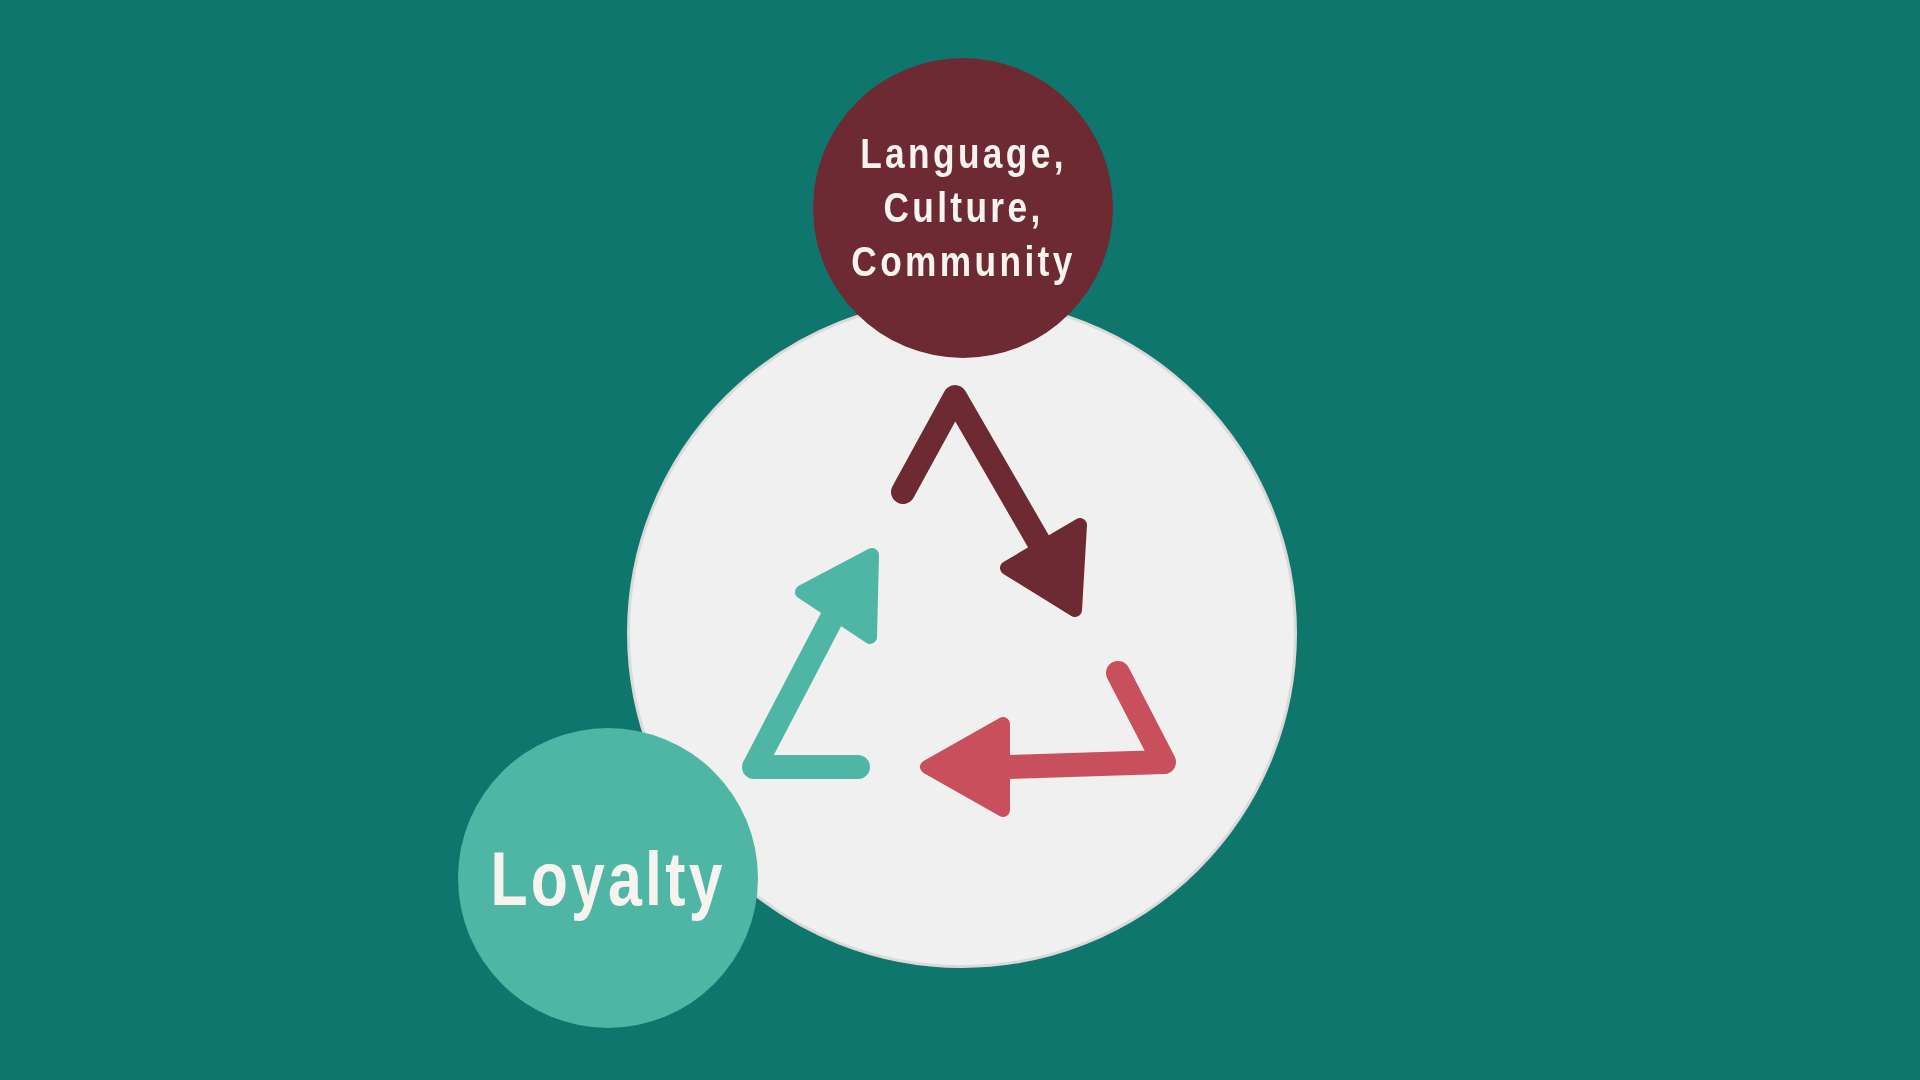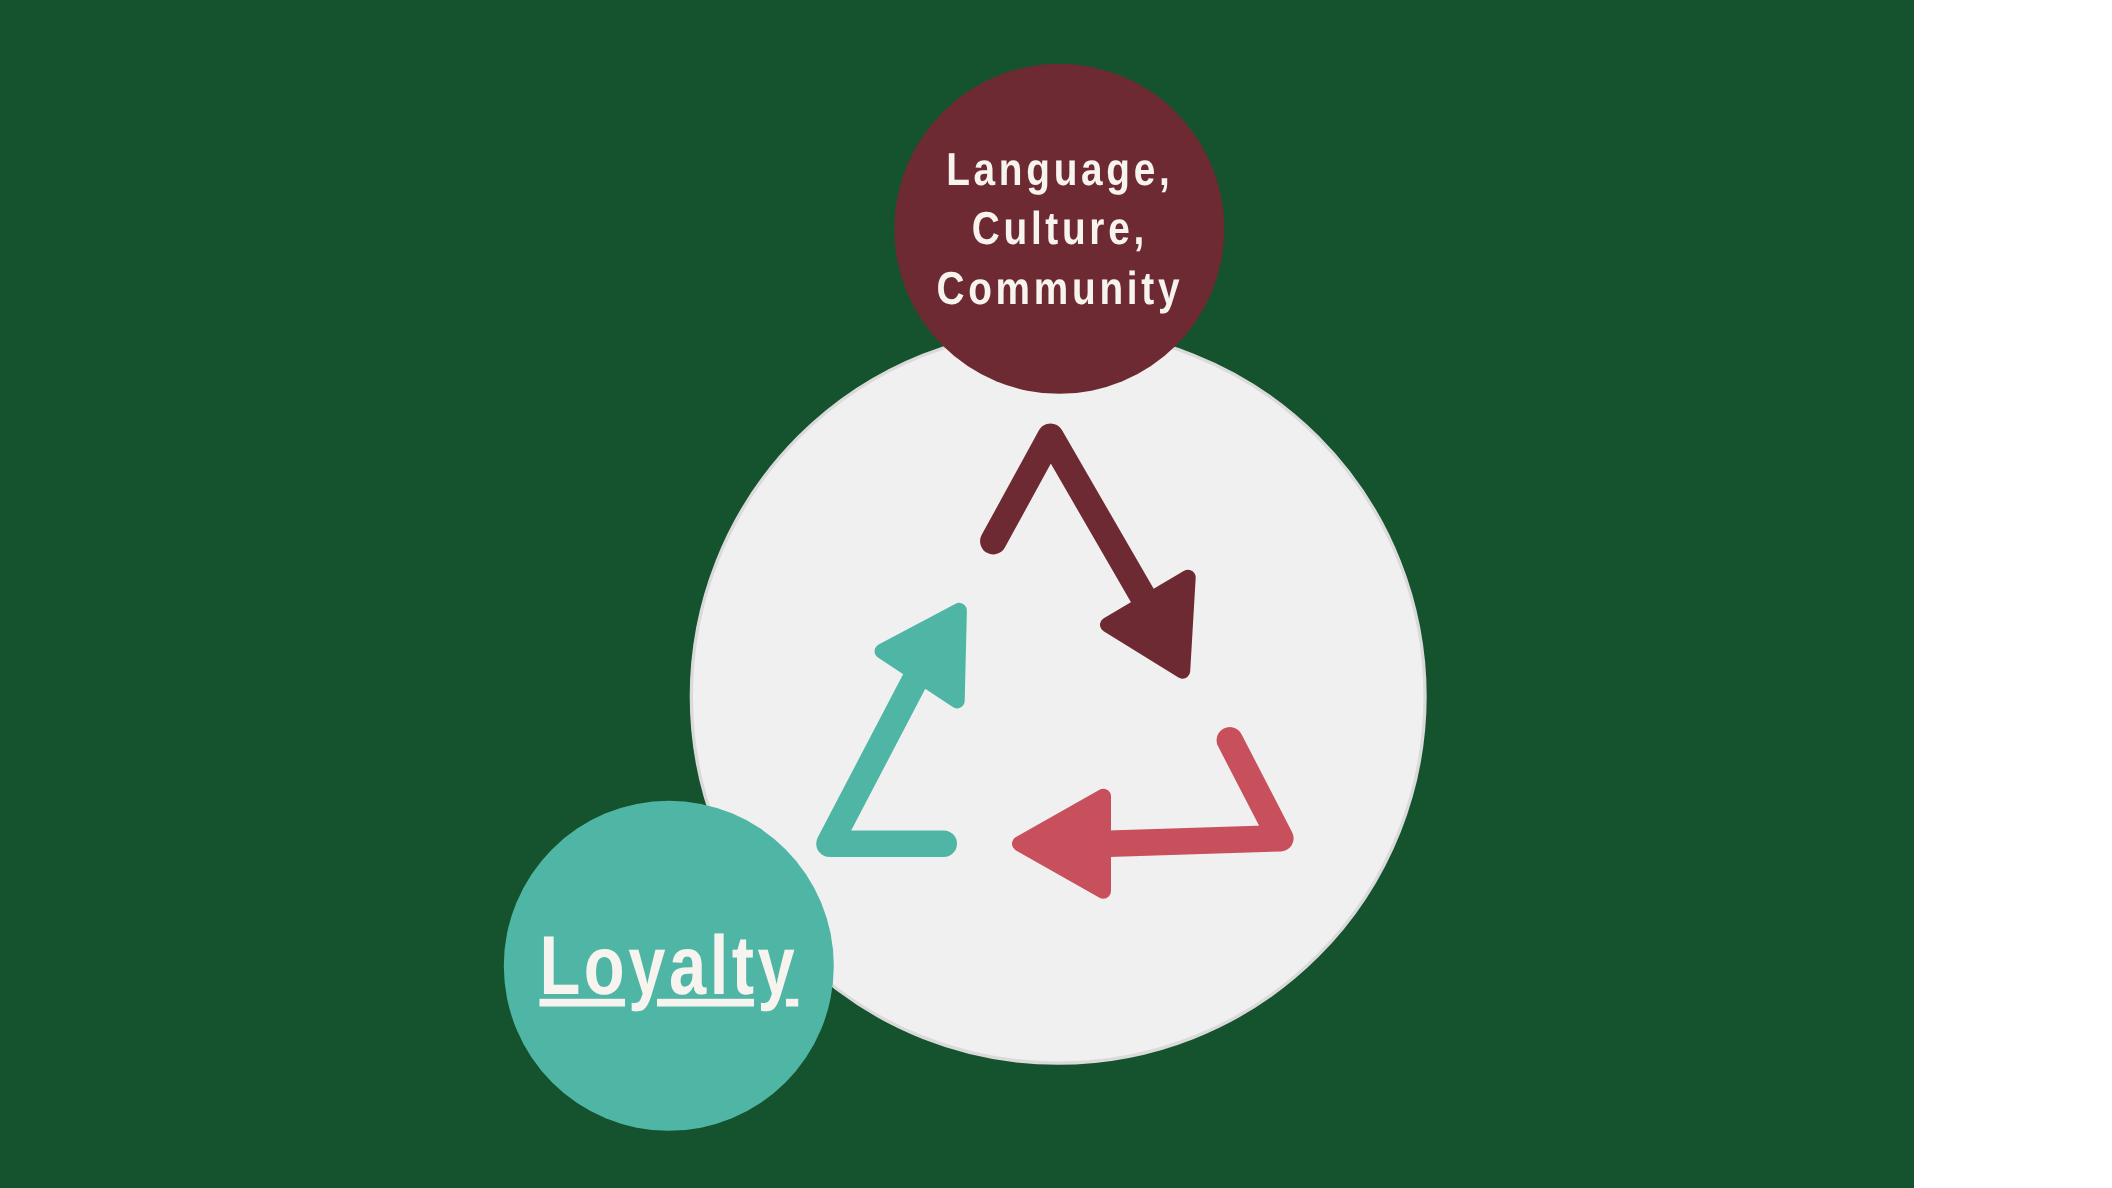--- a/index.html
+++ b/index.html
@@ -3,23 +3,23 @@
 <meta charset="utf-8">
 <style>
   html, body {
     margin: 0;
     padding: 0;
     background: #FFFFFF;
     font-family: "Liberation Sans", sans-serif;
   }
   .stage {
     position: relative;
-    width: 1740px;
+    width: 1920px;
     height: 1080px;
-    background: #14532d;
+    background: #0f766e;
     overflow: hidden;
   }
   
   .hub-circle {
     position: absolute;
     left: 627px;
     top: 298px;
     width: 670px;
     height: 670px;
     box-sizing: border-box;
@@ -51,21 +51,21 @@
     width: 300px;
     height: 300px;
     border-radius: 50%;
     display: flex;
     align-items: center;
     justify-content: center;
     text-align: center;
     color: #F7F3EF;
   }
   .node-top      { left: 813px;  top: 58px;  background: #6E2A33; }
-  .node-loyalty  { left: 458px;  top: 728px; background: #4FB6A6; text-decoration: underline; }
+  .node-loyalty  { left: 458px;  top: 728px; background: #4FB6A6; }
   .node-trust    { left: 1170px; top: 728px; background: #C8505C; }
 
   .node-label-multi {
     font-size: 42px;
     font-weight: 700;
     line-height: 54px;
     letter-spacing: 4px;
     transform: scaleX(0.84);
     transform-origin: center;
     white-space: nowrap;

